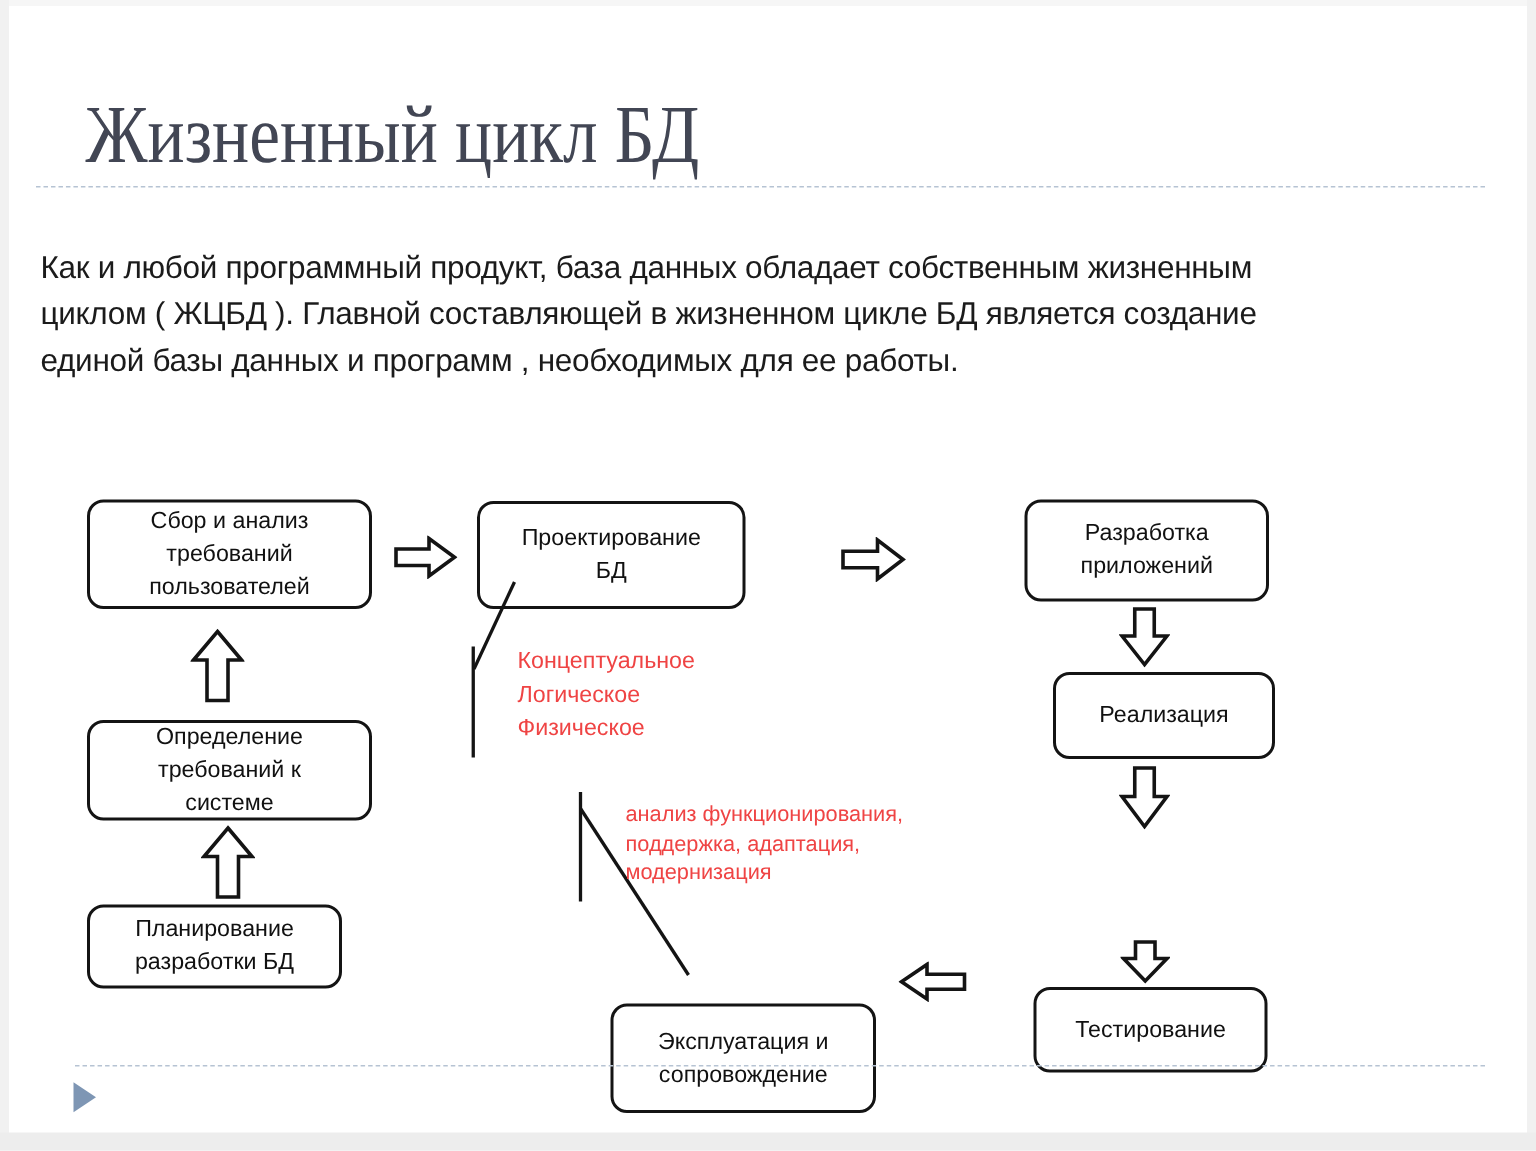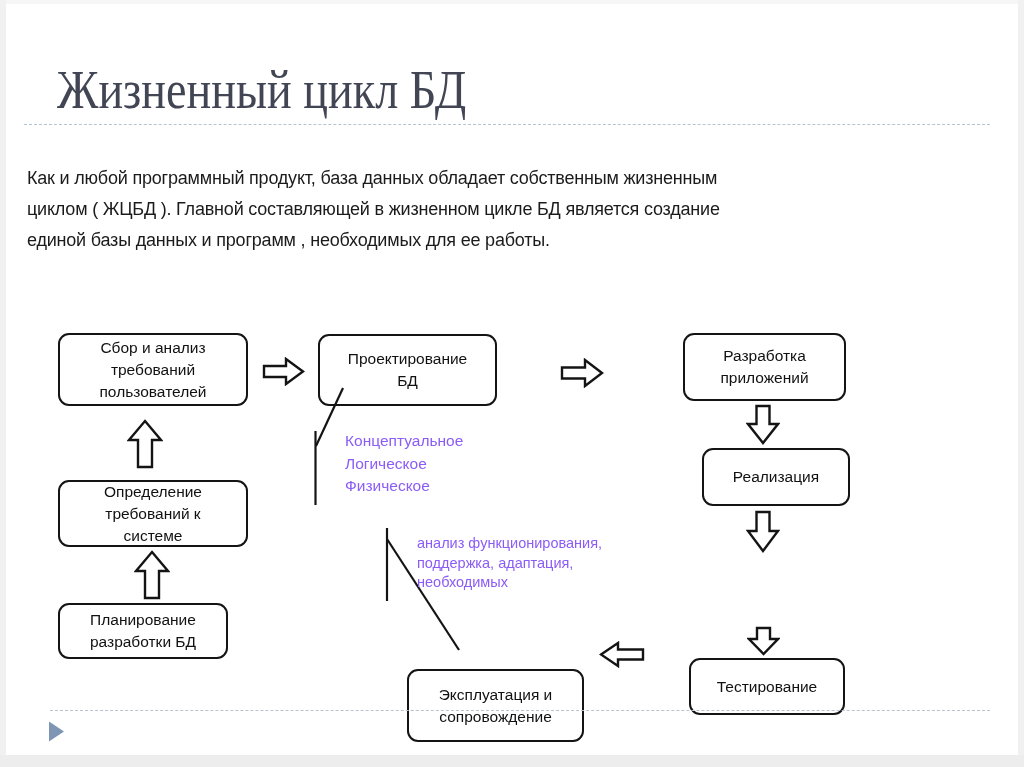--- a/index.html
+++ b/index.html
@@ -27,34 +27,34 @@
     font-family:"Liberation Serif","DejaVu Serif",serif;
     font-weight:400;font-size:55px;line-height:1.0;
     color:var(--title-text);white-space:nowrap;
     transform:scaleX(0.84);transform-origin:left top;
   }
   .rule{position:absolute;height:0;border-top:1px dashed var(--dashed-rule);}
   .rule.under-title{left:24px;top:124px;width:966px;}
   .rule.footer{left:50px;top:710px;width:940px;}
 
   .intro{position:absolute;left:27px;top:163px;color:var(--body-text);
-    font-size:18px;line-height:31px;letter-spacing:-0.2px;}
+    font-size:21px;line-height:31px;letter-spacing:-0.2px;}
   .intro .line{white-space:nowrap;}
 
   .box{
     position:absolute;background:#fff;border:2.5px solid var(--shape-stroke);
     border-radius:11px;display:flex;align-items:center;justify-content:center;
     text-align:center;font-size:15.5px;line-height:22px;color:#111;
     white-space:pre-line;padding:2px 6px;
   }
   .arrow{position:absolute;}
   .arrow polygon{fill:#ffffff;stroke:var(--shape-stroke);stroke-width:2.4;stroke-linejoin:miter;}
   .callout-line{position:absolute;}
   .callout-line line{stroke:var(--shape-stroke);stroke-width:2.2;}
-  .callout-text{position:absolute;color:#8b5cf6;font-size:15.5px;line-height:22.5px;}
+  .callout-text{position:absolute;color:#ef4444;font-size:15.5px;line-height:22.5px;}
   .callout-text.small{font-size:14.5px;line-height:19.5px;}
   .nav-arrow{position:absolute;left:48px;top:721px;}
   .nav-arrow polygon{fill:var(--nav-triangle);}
 </style>
 </head>
 <body>
 
 <div class="canvas">
 
   <div class="edge top"></div>
@@ -123,21 +123,21 @@
   </svg>
 
   <div class="callout-text" style="left:345px;top:430px;">
     <div>Концептуальное</div>
     <div>Логическое</div>
     <div>Физическое</div>
   </div>
   <div class="callout-text small" style="left:417px;top:534px;">
     <div>анализ функционирования,</div>
     <div>поддержка, адаптация,</div>
-    <div>необходимых</div>
+    <div>модернизация</div>
   </div>
 
   <div class="rule footer"></div>
   <svg class="nav-arrow" width="17" height="21" viewBox="0 0 17 21">
     <polygon points="1,0.5 16,10.5 1,20.5"></polygon>
   </svg>
 
 </div>
 
 </body></html>

